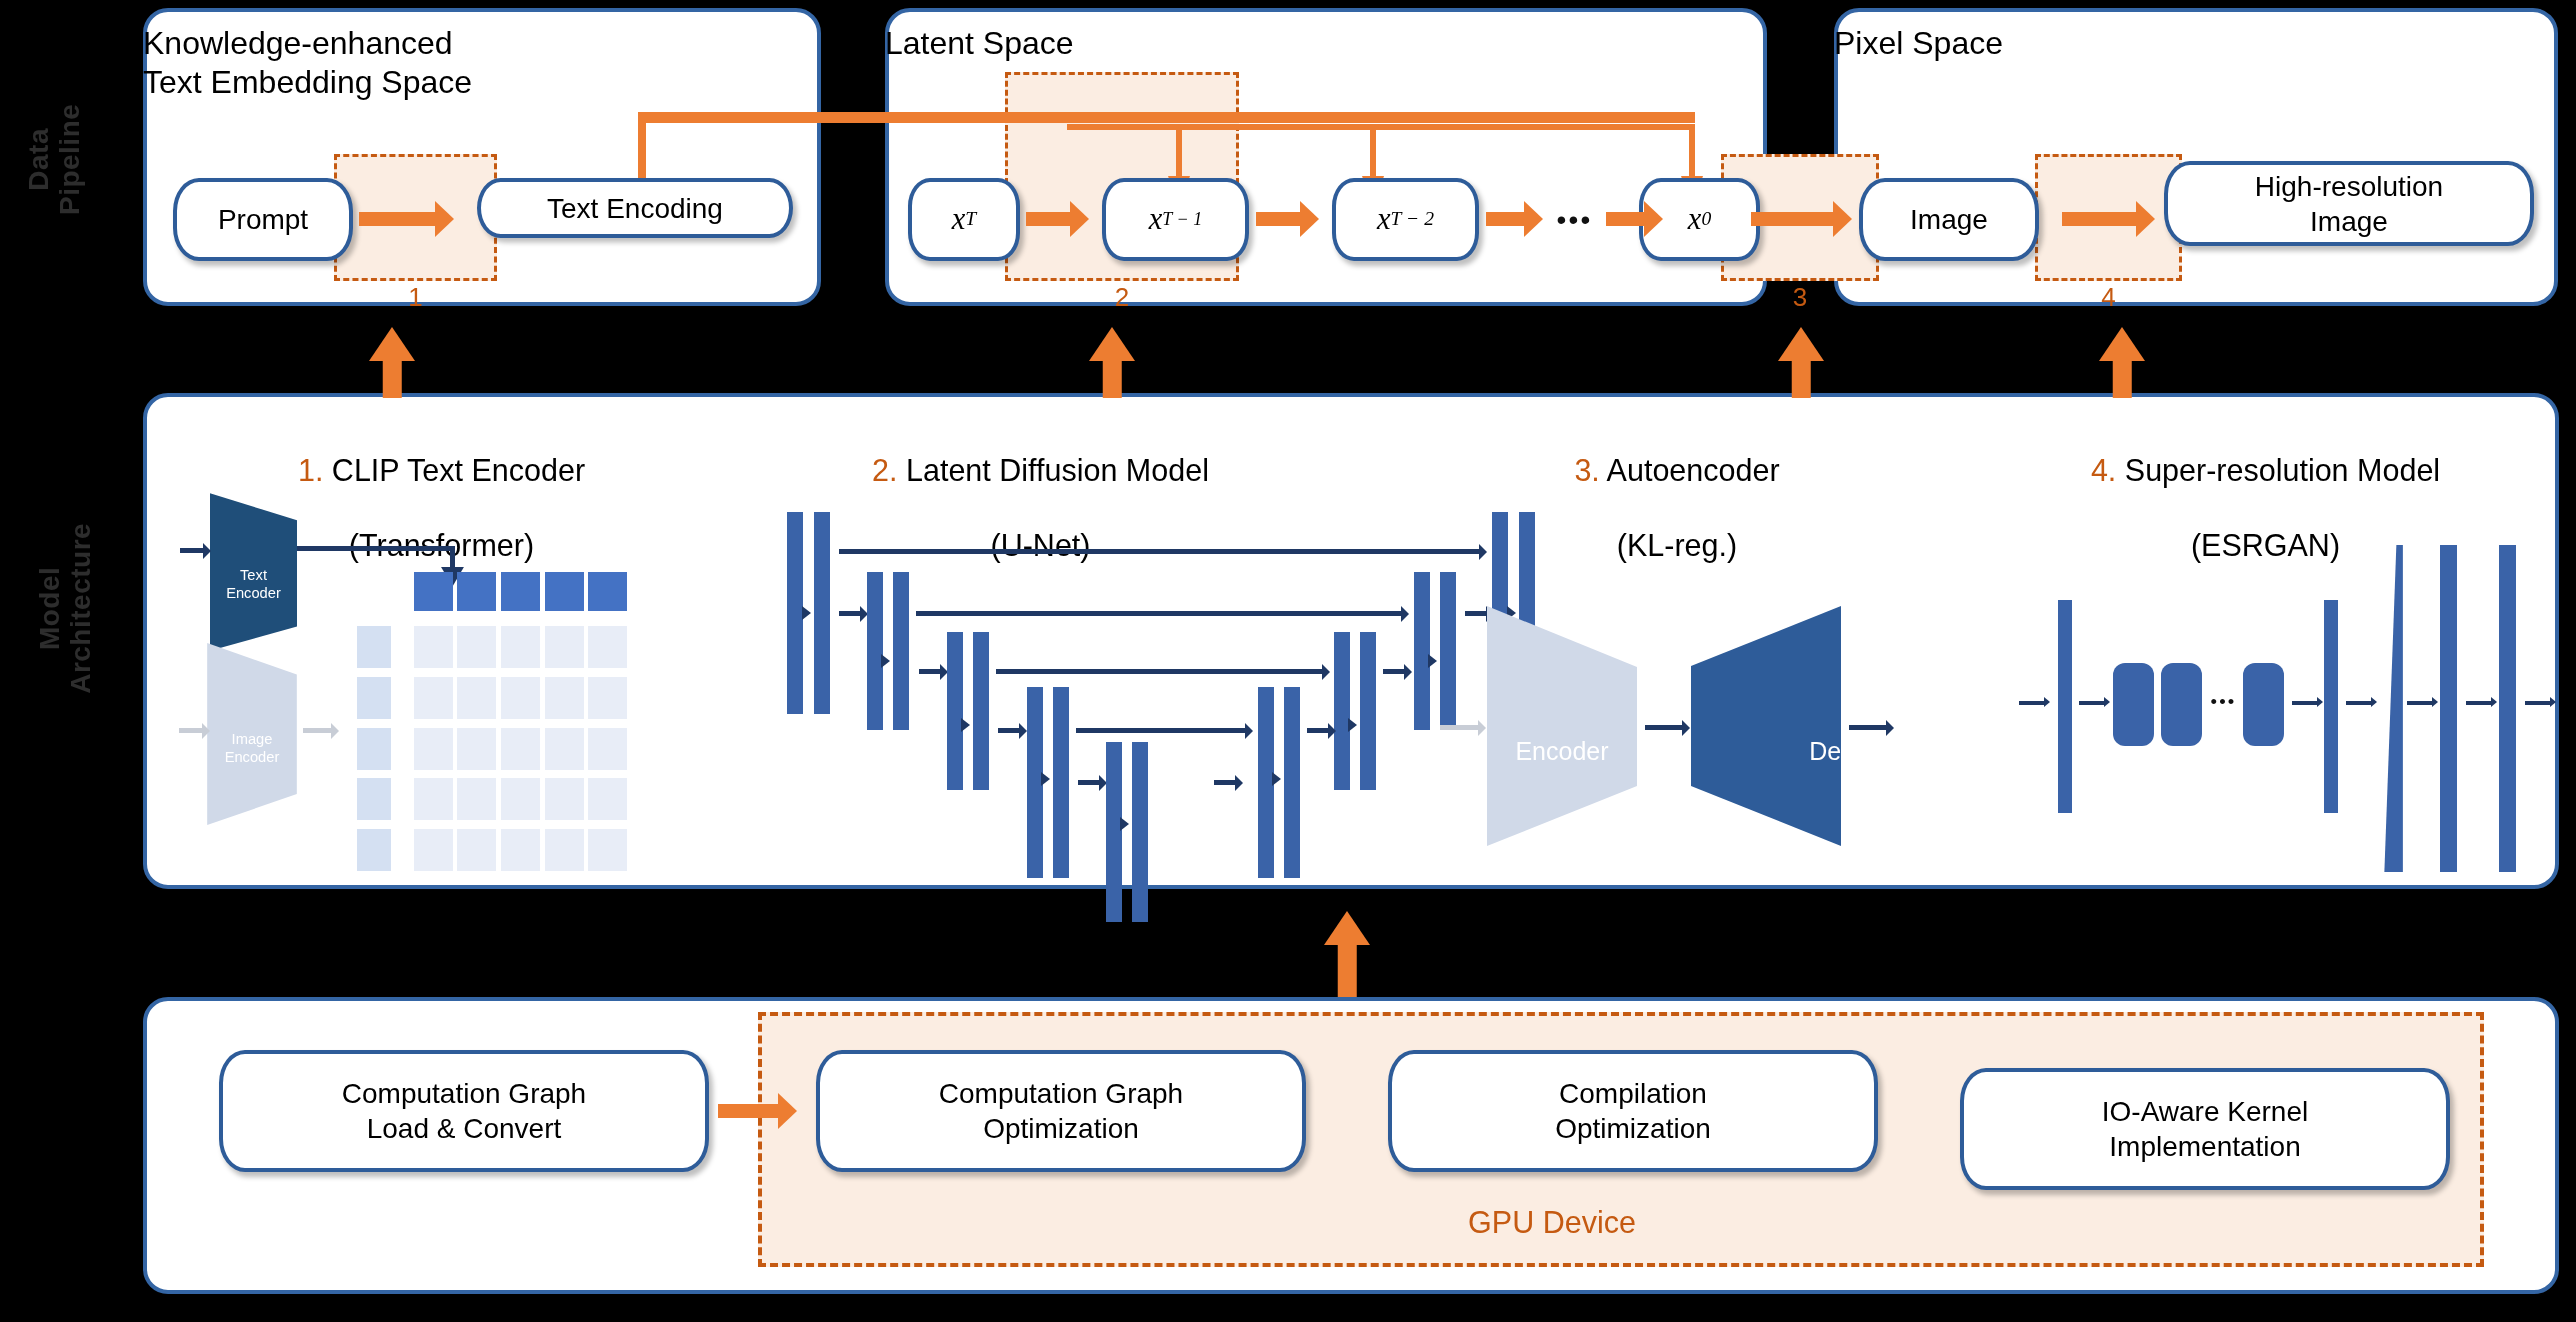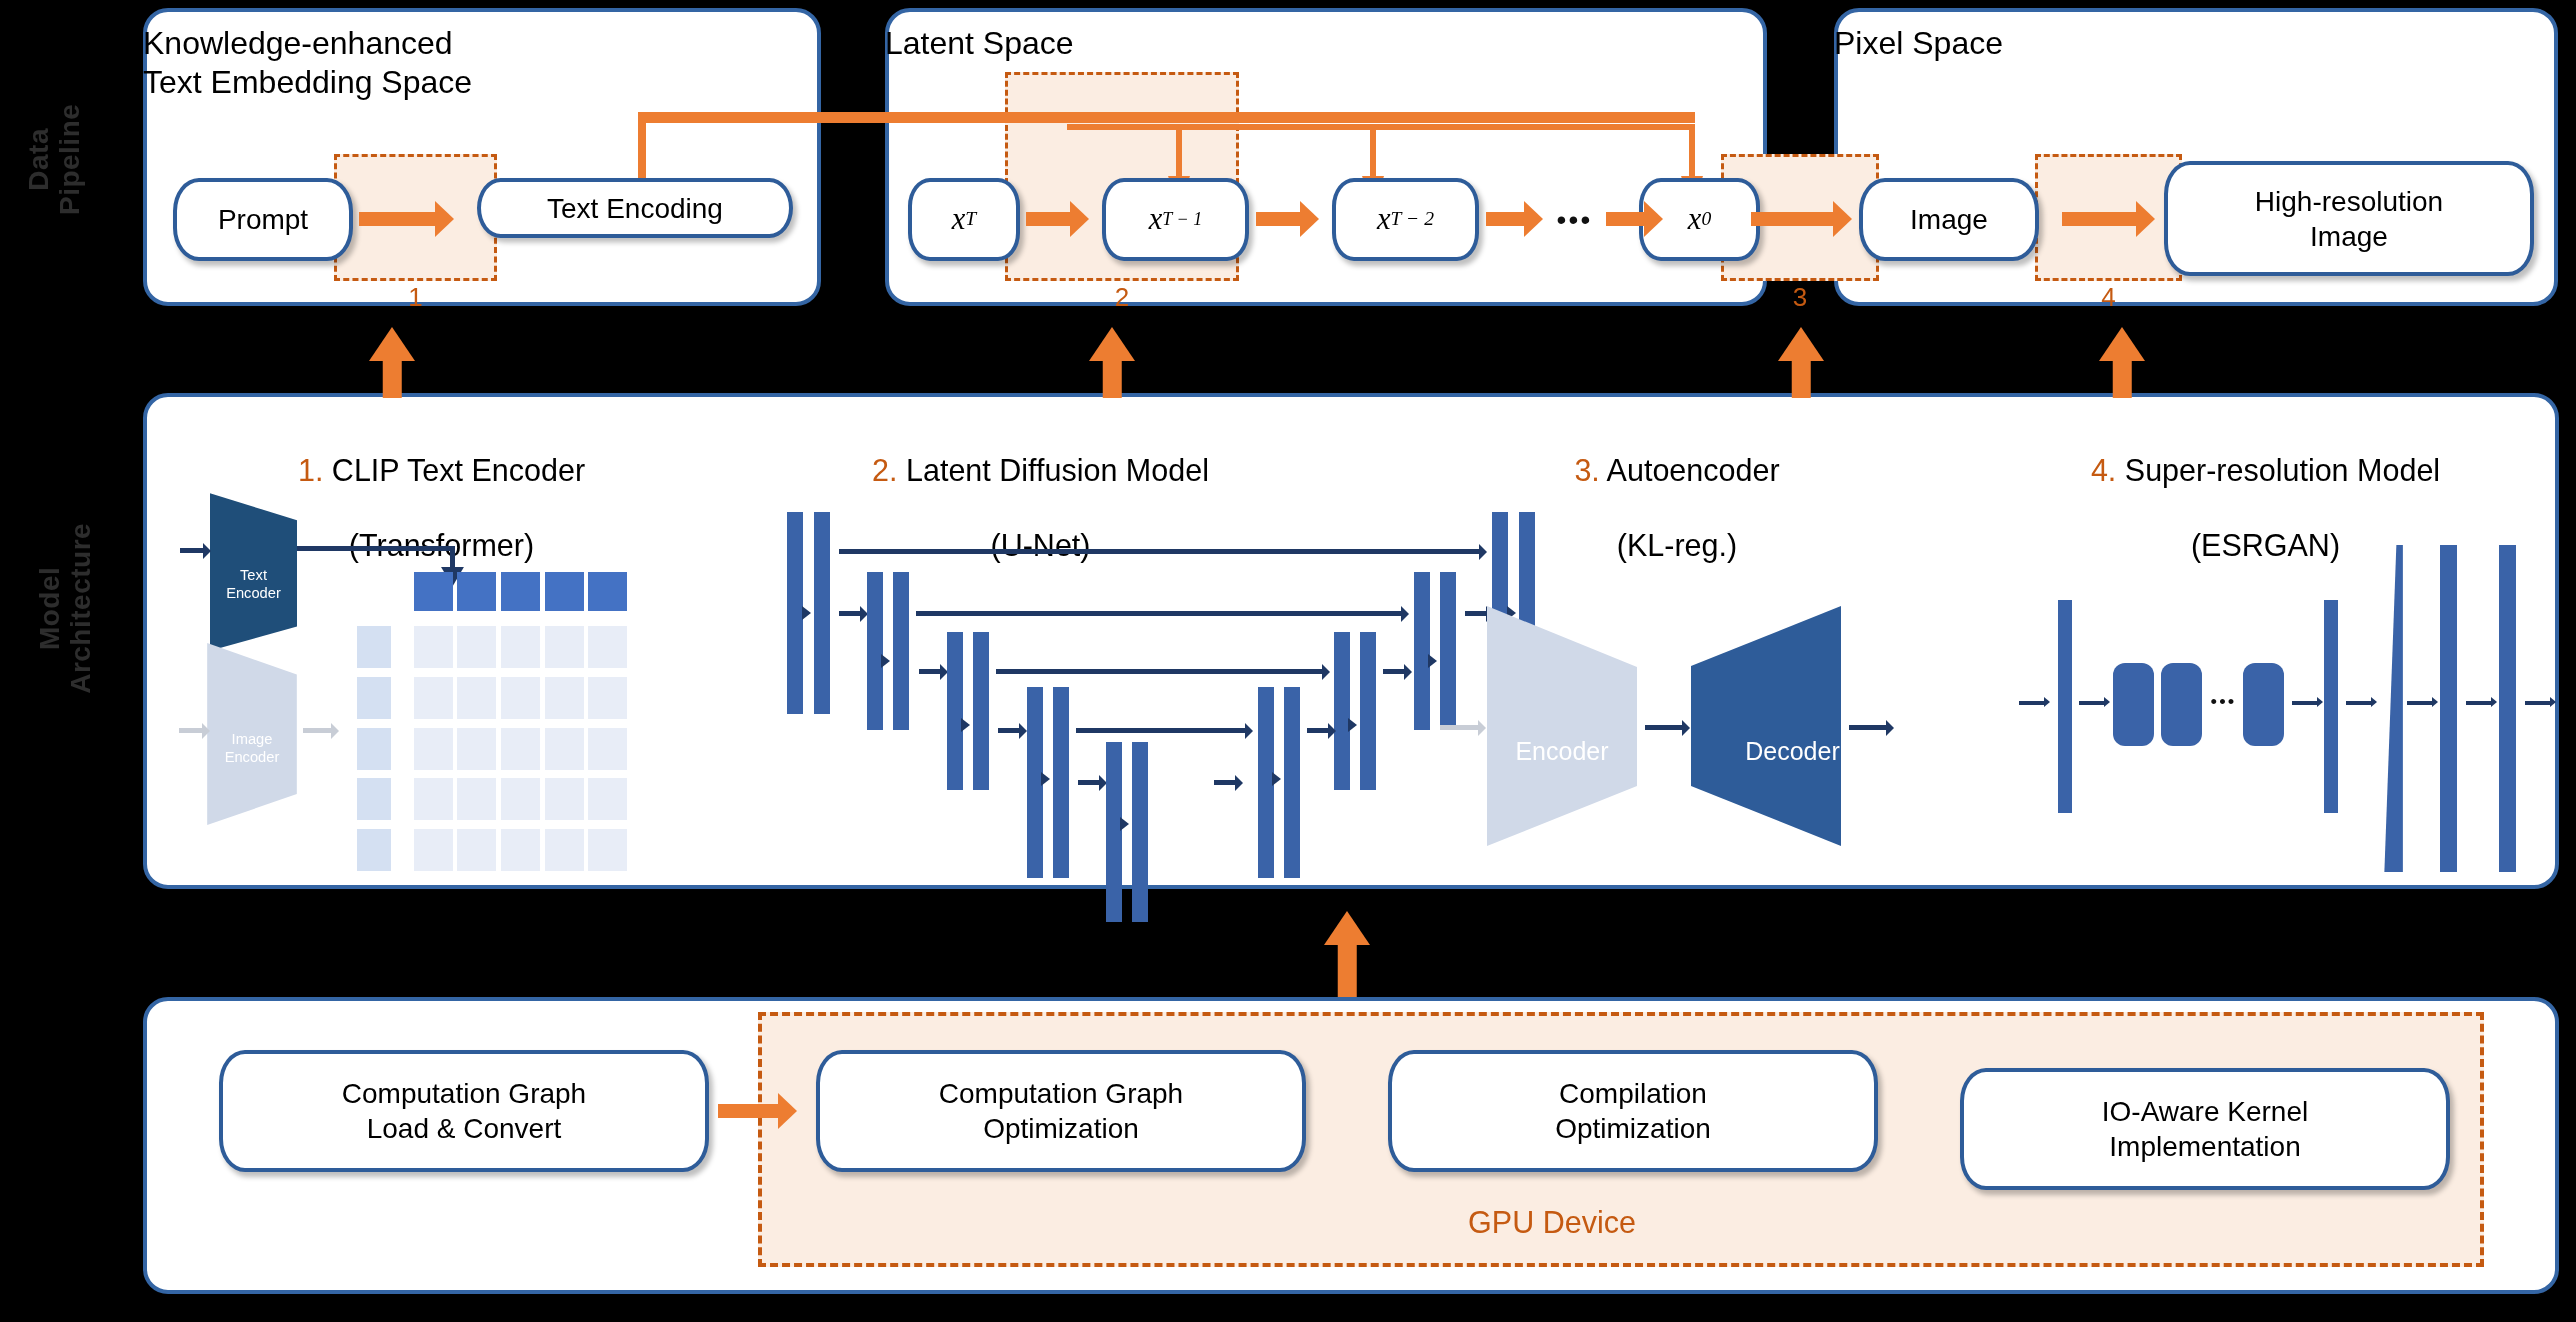--- a/index.html
+++ b/index.html
@@ -201,21 +201,21 @@
 
   <div class="panel" style="left:1834px;top:7.6px;width:724px;height:298px;"></div>
   <div class="panel-title" style="left:1834px;top:24px;width:724px;">Pixel Space</div>
 
   <div class="pill" style="left:1859px;top:178px;width:180px;height:83px;font-size:28px;">Image</div>
 
   <div class="dashbox" style="left:2035px;top:154px;width:147px;height:127px;"></div>
   <div class="dashnum" style="left:2035px;top:282px;width:147px;">4</div>
   <div class="oarrow" style="left:2062px;top:212px;width:74px;"></div>
 
-  <div class="pill" style="left:2164px;top:161px;width:370px;height:115px;font-size:28px;">High-resolution
+  <div class="pill" style="left:2164px;top:161px;width:370px;height:85px;font-size:28px;">High-resolution
 Image</div>
 
   <div class="uparrow" style="left:369px;top:327px;width:46px;height:71px;">
     <div class="head"></div>
       <div class="stem" style="height:39px;"></div>
   </div>
   <div class="uparrow" style="left:1089px;top:327px;width:46px;height:71px;">
     <div class="head"></div>
       <div class="stem" style="height:39px;"></div>
   </div>
@@ -354,21 +354,21 @@
 
   <div class="narr grey" style="left:1440px;top:725px;width:38px;"></div>
   <svg style="position:absolute;left:1487px;top:606px;width:150px;height:240px;" viewBox="0 0 275 440">
     <polygon points="0,0 275,112 275,330 0,440" fill="#D0D9E8"></polygon>
   </svg>
   <div class="encoder-label" style="left:1487px;top:708px;width:150px;font-size:25px;">Encoder</div>
   <div class="narr" style="left:1645px;top:725px;width:37px;"></div>
   <svg style="position:absolute;left:1691px;top:606px;width:150px;height:240px;" viewBox="0 0 275 440">
     <polygon points="0,110 275,0 275,440 0,330" fill="#2E5C99"></polygon>
   </svg>
-  <div class="encoder-label" style="left:1691px;top:708px;width:155px;font-size:25px;padding-left:24px;">Decoder</div>
+  <div class="encoder-label" style="left:1755px;top:708px;width:155px;font-size:25px;padding-left:24px;">Decoder</div>
   <div class="narr" style="left:1849px;top:725px;width:37px;"></div>
 
   <div class="mhead" style="left:1977px;top:415px;width:577px;">
     <span class="num">4.</span><span> Super-resolution Model</span><br>
     <span>(ESRGAN)</span>
   </div>
 
   <div class="narr thin" style="left:2019px;top:701px;width:26px;"></div>
   <div class="bar" style="left:2058px;top:600px;width:14px;height:213px;"></div>
   <div class="narr thin" style="left:2079px;top:701px;width:26px;"></div>

